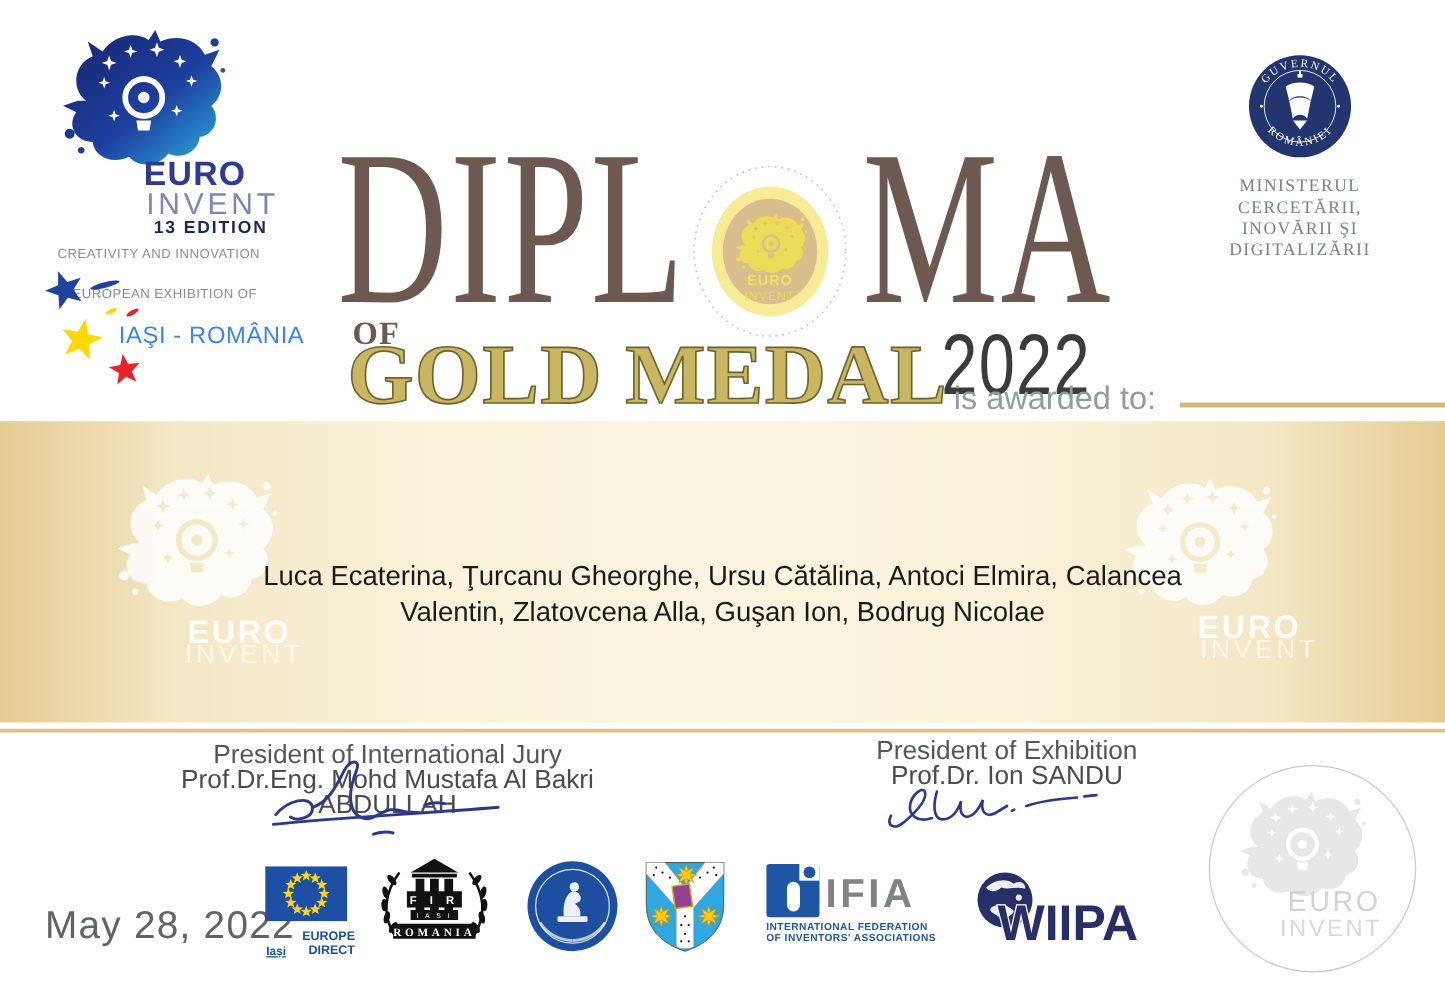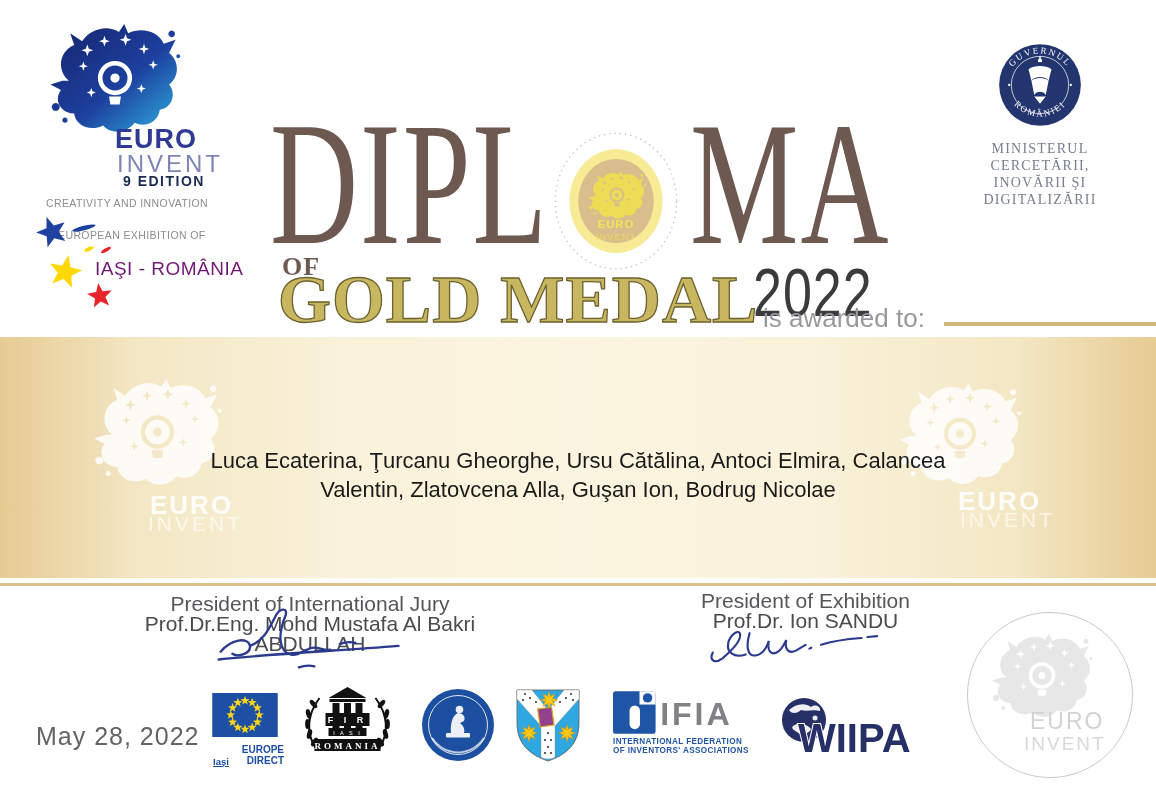--- a/index.html
+++ b/index.html
@@ -4,21 +4,21 @@
 <style>
   html,body{margin:0;padding:0;background:#ffffff;}
   .page{position:relative;width:1156px;height:800px;background:#ffffff;overflow:hidden;
         font-family:"Liberation Sans",sans-serif;}
   .abs{position:absolute;}
   
   .ei-brand1{left:95px;top:106px;font-size:27px;font-weight:bold;color:#2e3a94;letter-spacing:1px;}
   .ei-brand2{left:97px;top:132px;font-size:24px;color:#7d86b4;letter-spacing:3px;}
   .ei-edition{left:103px;top:155px;font-size:14px;font-weight:bold;color:#1b2a52;letter-spacing:1.5px;}
   .ei-sub{font-size:10.5px;color:#8a8c8e;letter-spacing:.4px;}
-  .ei-loc{left:75px;top:240px;font-size:19px;color:#701a75;letter-spacing:.5px;}
+  .ei-loc{left:75px;top:240px;font-size:19px;color:#3b82f6;letter-spacing:.5px;}
   
   .gov{left:955px;top:42px;width:170px;text-align:center;}
   .ministry{margin-top:8px;font-family:"Liberation Serif",serif;font-size:14px;line-height:17px;
             color:#76808f;letter-spacing:1.2px;}
   
   .diploma-row{left:270px;top:95px;width:660px;height:175px;}
   .diploma-txt{position:absolute;font-family:"Liberation Serif",serif;font-size:122px;line-height:1;
                color:#6e5951;letter-spacing:2px;transform:scaleY(1.45);transform-origin:0 0;white-space:nowrap;}
   .of{left:282px;top:252px;font-family:"Liberation Serif",serif;font-size:26px;font-weight:bold;color:#6e5951;letter-spacing:1px;}
   .goldmedal{left:278px;top:260px;font-family:"Liberation Serif",serif;font-size:68px;font-weight:bold;
@@ -33,21 +33,21 @@
   .band-rule{left:0;top:583px;width:1156px;height:3px;background:#dcc18a;}
   .wm{position:absolute;width:240px;height:200px;}
   .wm-txt1{position:absolute;font-size:26px;font-weight:bold;color:rgba(255,255,255,.88);letter-spacing:2px;}
   .wm-txt2{position:absolute;font-size:21px;color:rgba(255,255,255,.65);letter-spacing:3px;}
   .inv-title{position:absolute;left:0;top:59px;width:100%;text-align:center;font-size:22px;font-weight:bold;color:#111;}
   .authors{position:absolute;left:0;width:100%;text-align:center;font-size:22px;color:#1a1a1a;}
   
   .sig{text-align:center;font-size:21px;color:#55565a;line-height:20px;}
   .sig .name{color:#4a4b4e;}
   
-  .date{left:36px;top:722px;font-size:25px;color:#626365;letter-spacing:1px;}
+  .date{left:36px;top:722px;font-size:31px;color:#626365;letter-spacing:1px;}
   .ed-t1{left:212px;top:744px;width:72px;font-size:10px;font-weight:bold;color:#1b4fa5;text-align:right;}
   .ed-t2{left:213px;top:756px;font-size:9.5px;font-weight:bold;color:#1b4fa5;text-decoration:underline;}
   .emblem{left:967px;top:612px;width:164px;height:164px;border:1.5px solid #cacaca;border-radius:50%;}
   .em-t1{left:62px;top:95px;font-size:23px;color:#d2d2d2;letter-spacing:2px;position:absolute;}
   .em-t2{left:56px;top:120px;font-size:19px;color:#d8d8d8;letter-spacing:2px;position:absolute;}
 </style>
 </head>
 <body>
 
 <svg width="0" height="0" style="position:absolute" aria-hidden="true">
@@ -91,21 +91,21 @@
         <linearGradient id="blobGrad" x1="0" y1="0" x2="1" y2="1">
           <stop offset="0" stop-color="#16246b"></stop>
             <stop offset=".55" stop-color="#1d3f9e"></stop>
             <stop offset="1" stop-color="#2fb3e3"></stop>
         </linearGradient>
       </defs>
       <use href="#blob-logo" width="200" height="170" fill="url(#blobGrad)"></use>
     </svg>
     <div class="abs ei-brand1">EURO</div>
     <div class="abs ei-brand2">INVENT</div>
-    <div class="abs ei-edition">9 EDITION</div>
+    <div class="abs ei-edition">13 EDITION</div>
     <div class="abs ei-sub" style="left:38px;top:167px;margin-top:44px;">EUROPEAN EXHIBITION OF</div>
     <div class="abs ei-sub" style="left:26px;top:179px;">CREATIVITY AND INNOVATION</div>
     <svg class="abs" style="left:10px;top:192px;" width="100" height="105" viewBox="0 0 100 105">
       <use href="#star5g" transform="translate(22,22) rotate(-20)" fill="#1f41a0"></use>
       <use href="#star5g" transform="translate(35,62) rotate(12) scale(1.08)" fill="#ffd800"></use>
       <use href="#star5g" transform="translate(70,86) rotate(-8) scale(0.82)" fill="#e8242a"></use>
       <ellipse transform="translate(54,18) rotate(-14)" rx="12" ry="2.2" fill="#1f41a0"></ellipse>
       <ellipse transform="translate(59,39) rotate(-25)" rx="5" ry="1.8" fill="#ffd800"></ellipse>
       <ellipse transform="translate(76,40) rotate(-30)" rx="5.5" ry="1.8" fill="#e8242a"></ellipse>
     </svg>

